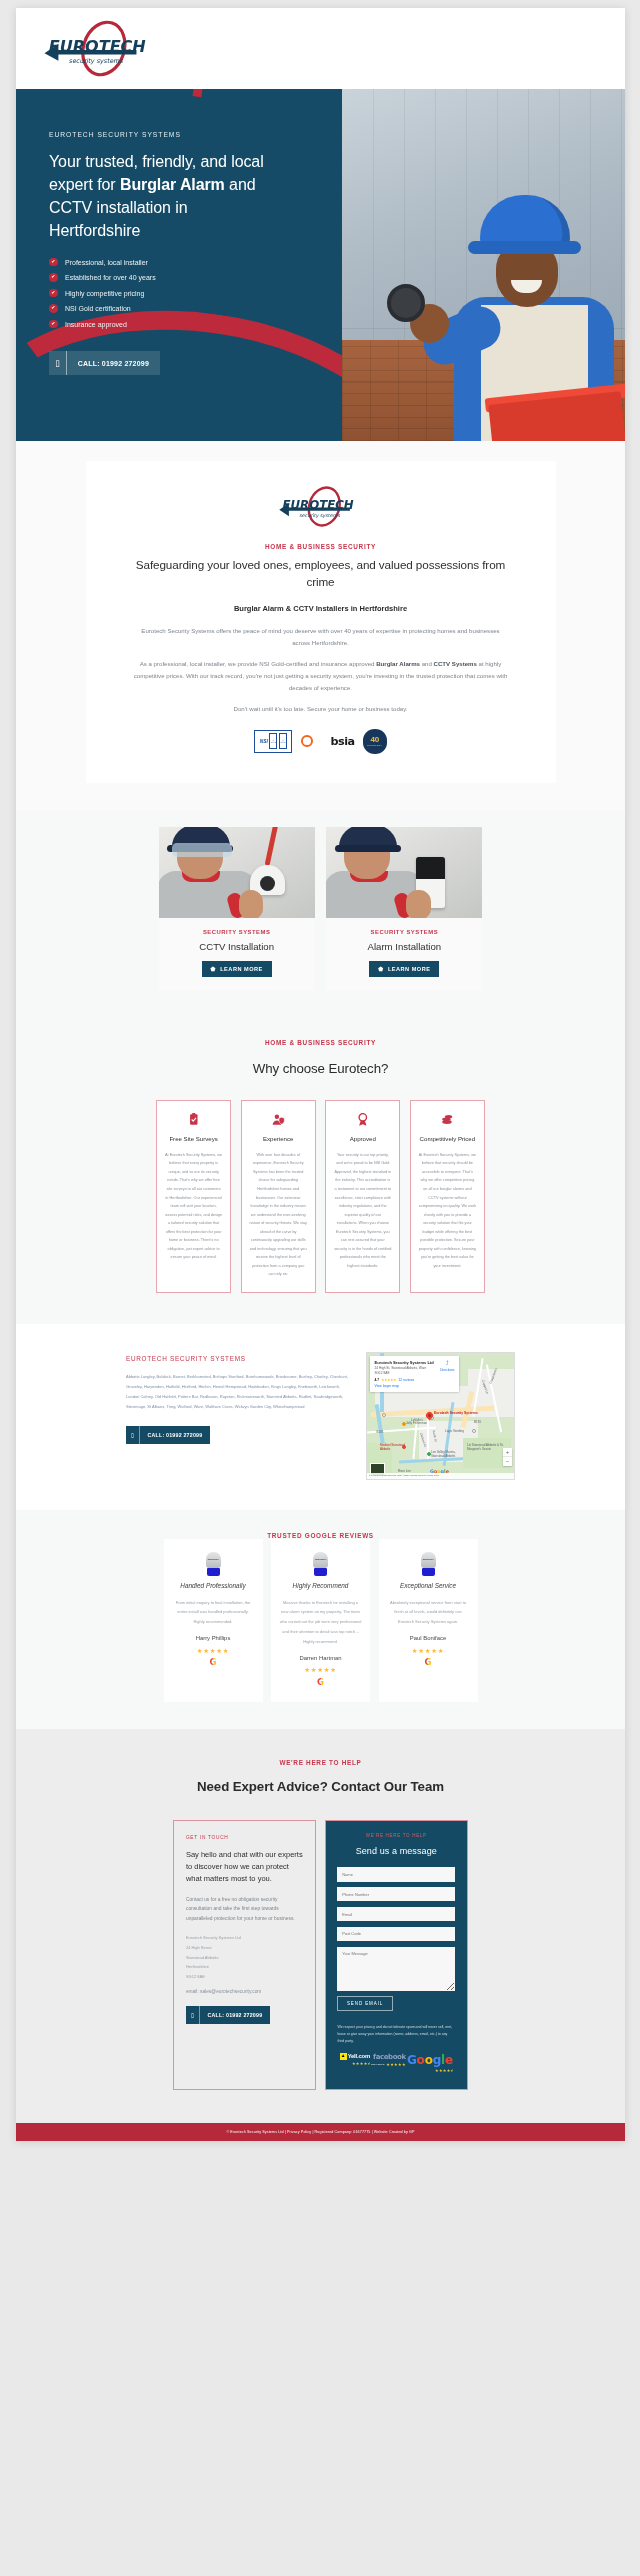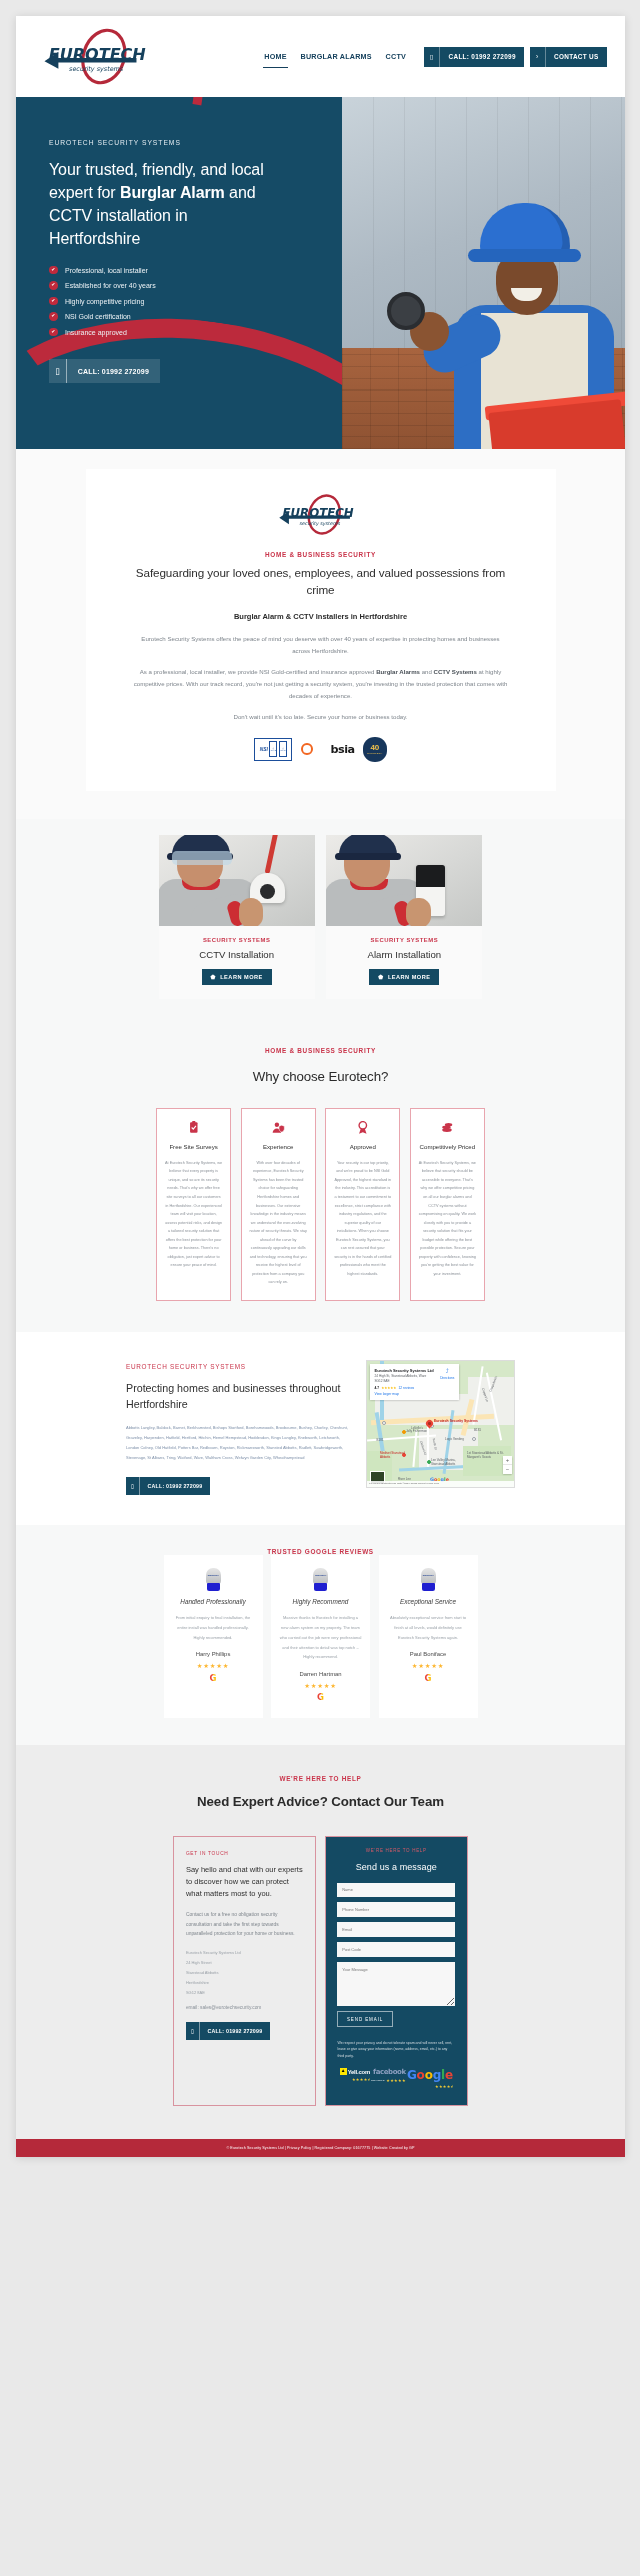--- a/index.html
+++ b/index.html
@@ -7,21 +7,21 @@
   body {
     font-family: "Liberation Sans", sans-serif;
     background: #e9e9e9;
     color: #333;
     -webkit-font-smoothing: antialiased;
   }
   .page { width: 641px; margin: 0 auto; position: relative; }
 
   
   .site {
-    margin: 16px 16px;
+    margin: 8px 16px;
     background: #ffffff;
     box-shadow: 0 1.1px 8.5px rgba(0,0,0,.13);
     overflow: hidden;
   }
 
   
   .hdr {
     height: 81px;
     background: #fff;
     display: flex;
@@ -408,33 +408,20 @@
 <div class="site">
 
   <div class="hdr">
     <div class="logo">
       <svg viewBox="0 0 230 110" width="123" height="59" aria-hidden="true">
         <ellipse cx="125" cy="55" rx="38" ry="50" fill="none" stroke="#b5293a" stroke-width="6" transform="rotate(18 125 55)"></ellipse>
         <polygon points="14,64 40,46 40,58 186,58 186,66 40,66 40,78" fill="#15405c"></polygon>
         <text x="22" y="62" font-family="DejaVu Sans, sans-serif" font-size="30" font-style="italic" font-weight="bold" fill="#15405c">EUROTECH</text>
         <text x="60" y="82" font-family="DejaVu Sans, sans-serif" font-size="12" font-style="italic" fill="#15405c">security systems</text>
       </svg>
-    </div>
-    <div class="nav">
-      <a class="navlink active" href="#">HOME</a>
-      <a class="navlink" href="#">BURGLAR ALARMS</a>
-      <a class="navlink" href="#">CCTV</a>
-      <a class="btn-split" href="#">
-        <span class="bico">▯</span>
-        <span class="blab">CALL: 01992 272099</span>
-      </a>
-      <a class="btn-split" href="#">
-        <span class="bico">›</span>
-        <span class="blab">CONTACT US</span>
-      </a>
     </div>
   </div>
 
   <div class="hero">
     <div class="hero-left">
       <div class="hero-swoosh-top"></div>
       <div class="hero-swoosh-bot"></div>
       <div class="hero-inner">
         <div class="eyebrow-light">EUROTECH SECURITY SYSTEMS</div>
         <h1>
@@ -623,21 +610,20 @@
         <h4>Competitively Priced</h4>
         <p>At Eurotech Security Systems, we believe that security should be accessible to everyone. That's why we offer competitive pricing on all our burglar alarms and CCTV systems without compromising on quality. We work closely with you to provide a security solution that fits your budget while offering the best possible protection. Secure your property with confidence, knowing you're getting the best value for your investment.</p>
       </div>
 
     </div>
   </div>
 
   <div class="loc">
     <div class="loc-left">
       <div class="loc-eyebrow">EUROTECH SECURITY SYSTEMS</div>
-      <h2>Protecting homes and businesses throughout Hertfordshire</h2>
       <div class="loc-areas">Abbotts Langley, Baldock, Barnet, Berkhamsted, Bishops Stortford, Borehamwoods, Broxbourne, Bushey, Chorley, Cheshunt, Graveley, Harpenden, Hatfield, Hertford, Hitchin, Hemel Hempstead, Hoddesdon, Kings Langley, Knebworth, Letchworth, London Colney, Old Hatfield, Potters Bar, Redbourn, Royston, Rickmansworth, Stansted Abbotts, Radlett, Sawbridgeworth, Stevenage, St Albans, Tring, Watford, Ware, Waltham Cross, Welwyn Garden City, Wheathampstead</div>
       <a class="loc-cta" href="#">
         <span class="bico">▯</span>
         <span class="blab">CALL: 01992 272099</span>
       </a>
     </div>
 
     <div class="map">
       <div class="map-green"></div>
       <div class="map-block" style="left:7.5px;top:33px;width:96px;height:31px;"></div>

